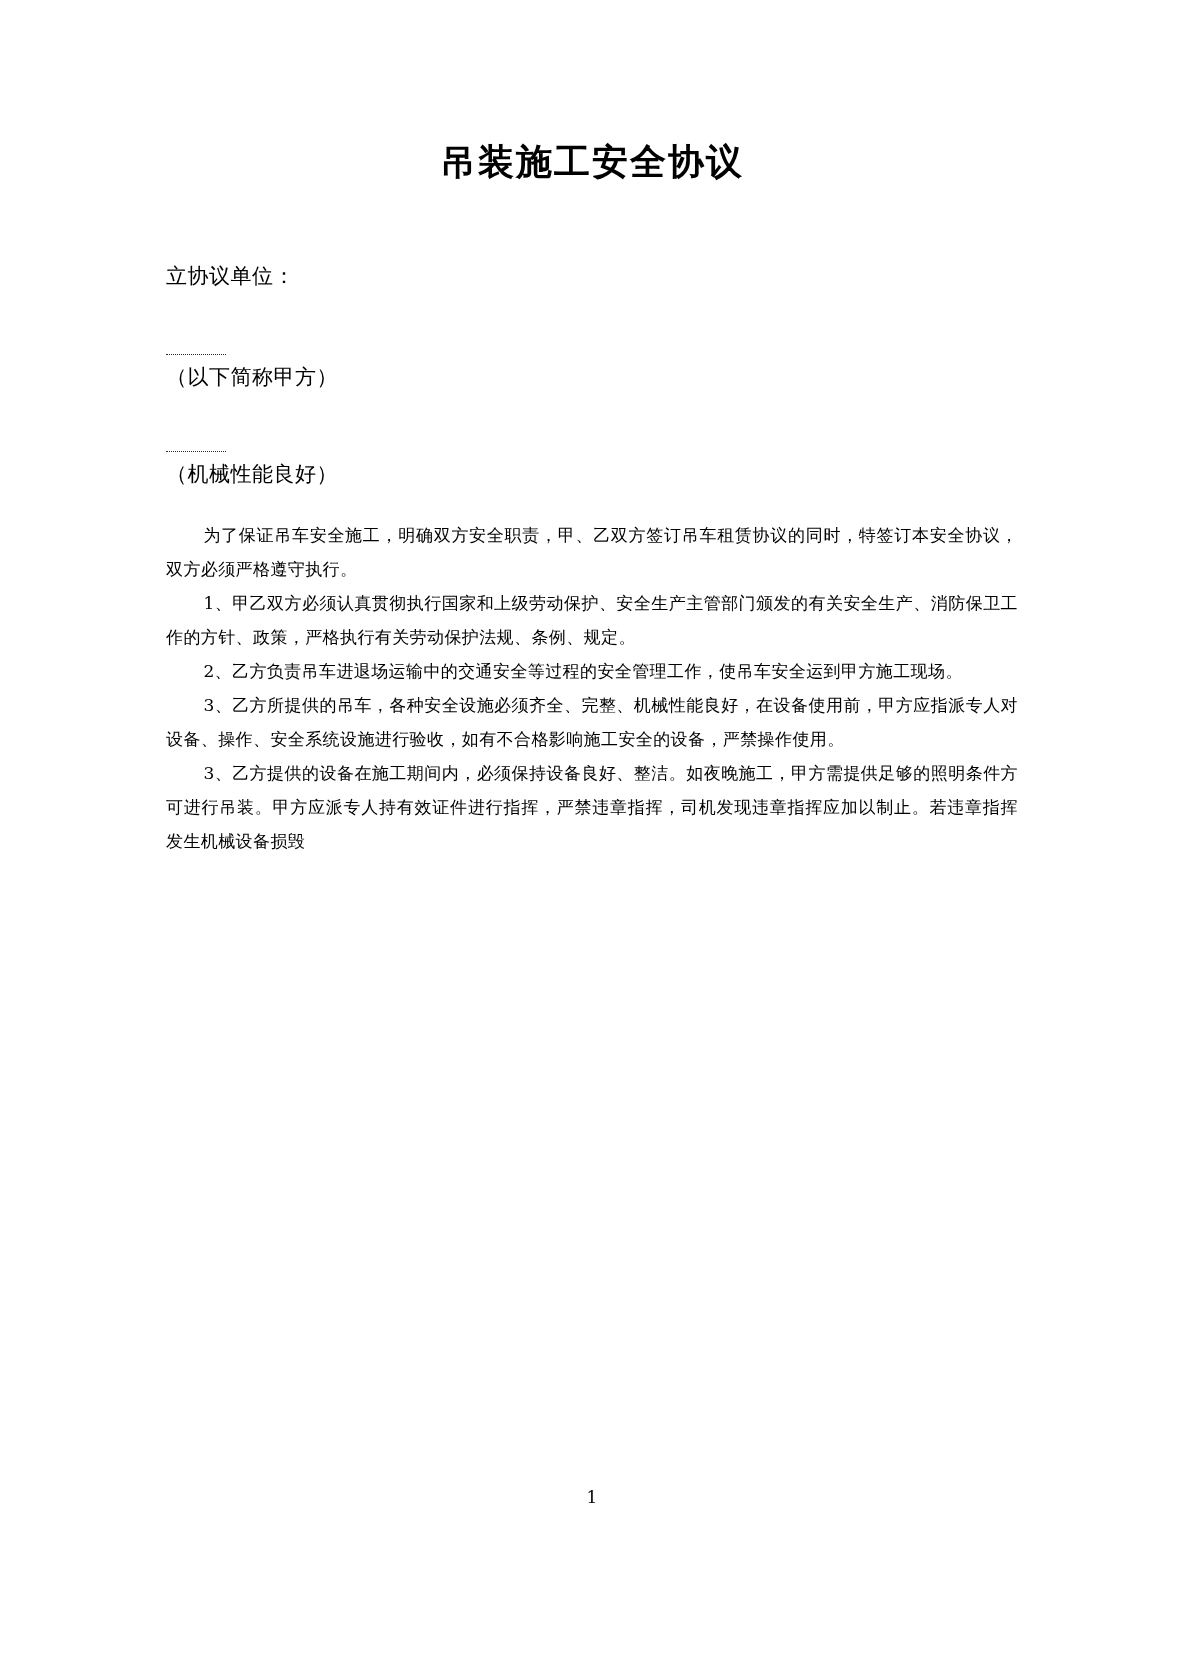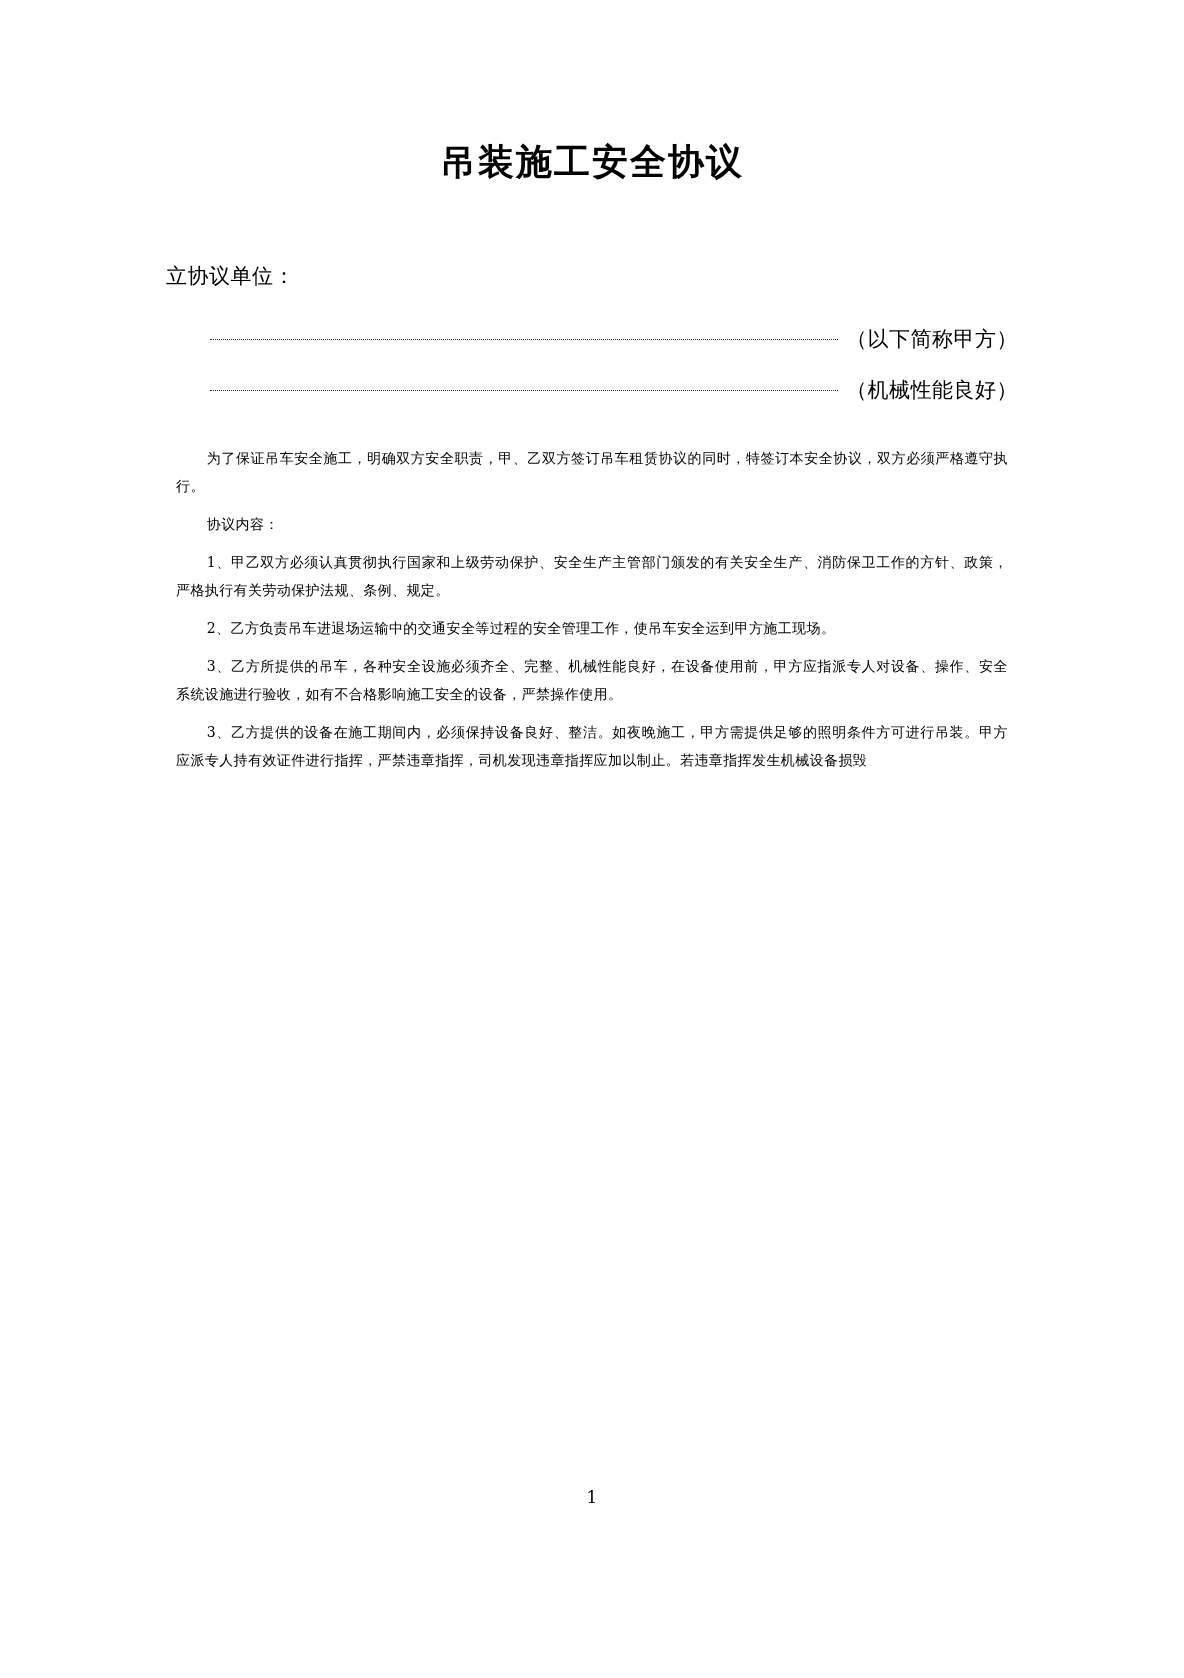--- a/index.html
+++ b/index.html
@@ -35,29 +35,30 @@
     padding-top: 140px;
     font-family: "DejaVu Sans", "Liberation Sans", sans-serif;
     line-height: 1.2;
   }
   .spacer-after-title {
     height: 78px;
   }
   .label-line {
     font-size: 21px;
     line-height: 1.5;
-    margin: 0 0 30px 0;
+    margin: 0 0 22px 0;
     letter-spacing: 0.5px;
   }
   .fill-row {
     display: flex;
     align-items: baseline;
     margin: 0 0 18px 0;
     font-size: 21px;
     line-height: 1.6;
+    flex-direction: column;
   }
   .fill-row .indent-pad {
     display: inline-block;
     width: 44px;
     flex: 0 0 44px;
   }
   .dotted-blank {
     flex: 1 1 auto;
     border-bottom: 1px dotted #2b2b2b;
     height: 1px;
@@ -65,23 +66,23 @@
     top: -6px;
     margin-right: 8px;
     min-width: 60px;
   }
   .fill-row .fill-note {
     flex: 0 0 auto;
     white-space: nowrap;
     letter-spacing: 0.5px;
   }
   .para {
-    font-size: 14px;
+    font-size: 17px;
     line-height: 2.0;
-    margin: 10px;
+    margin: 0;
     text-align: justify;
     text-justify: inter-ideograph;
     letter-spacing: 0.4px;
   }
   .para.indent {
     text-indent: 2.2em;
   }
   .gap-sm { height: 8px; }
   .page-number {
     position: absolute;
@@ -115,21 +116,20 @@
     <div class="fill-row">
       <span class="indent-pad"></span>
       <span class="dotted-blank"></span>
       <span class="fill-note">（机械性能良好）</span>
     </div>
 
     <div class="gap-sm"></div>
 
     <p class="para indent">为了保证吊车安全施工，明确双方安全职责，甲、乙双方签订吊车租赁协议的同时，特签订本安全协议，双方必须严格遵守执行。</p>
 
-    <p class="para indent">协议内容：</p>
 
     <p class="para indent">1、甲乙双方必须认真贯彻执行国家和上级劳动保护、安全生产主管部门颁发的有关安全生产、消防保卫工作的方针、政策，严格执行有关劳动保护法规、条例、规定。</p>
 
     <p class="para indent">2、乙方负责吊车进退场运输中的交通安全等过程的安全管理工作，使吊车安全运到甲方施工现场。</p>
 
     <p class="para indent">3、乙方所提供的吊车，各种安全设施必须齐全、完整、机械性能良好，在设备使用前，甲方应指派专人对设备、操作、安全系统设施进行验收，如有不合格影响施工安全的设备，严禁操作使用。</p>
 
 
     <p class="para indent">3、乙方提供的设备在施工期间内，必须保持设备良好、整洁。如夜晚施工，甲方需提供足够的照明条件方可进行吊装。甲方应派专人持有效证件进行指挥，严禁违章指挥，司机发现违章指挥应加以制止。若违章指挥发生机械设备损毁</p>
 

